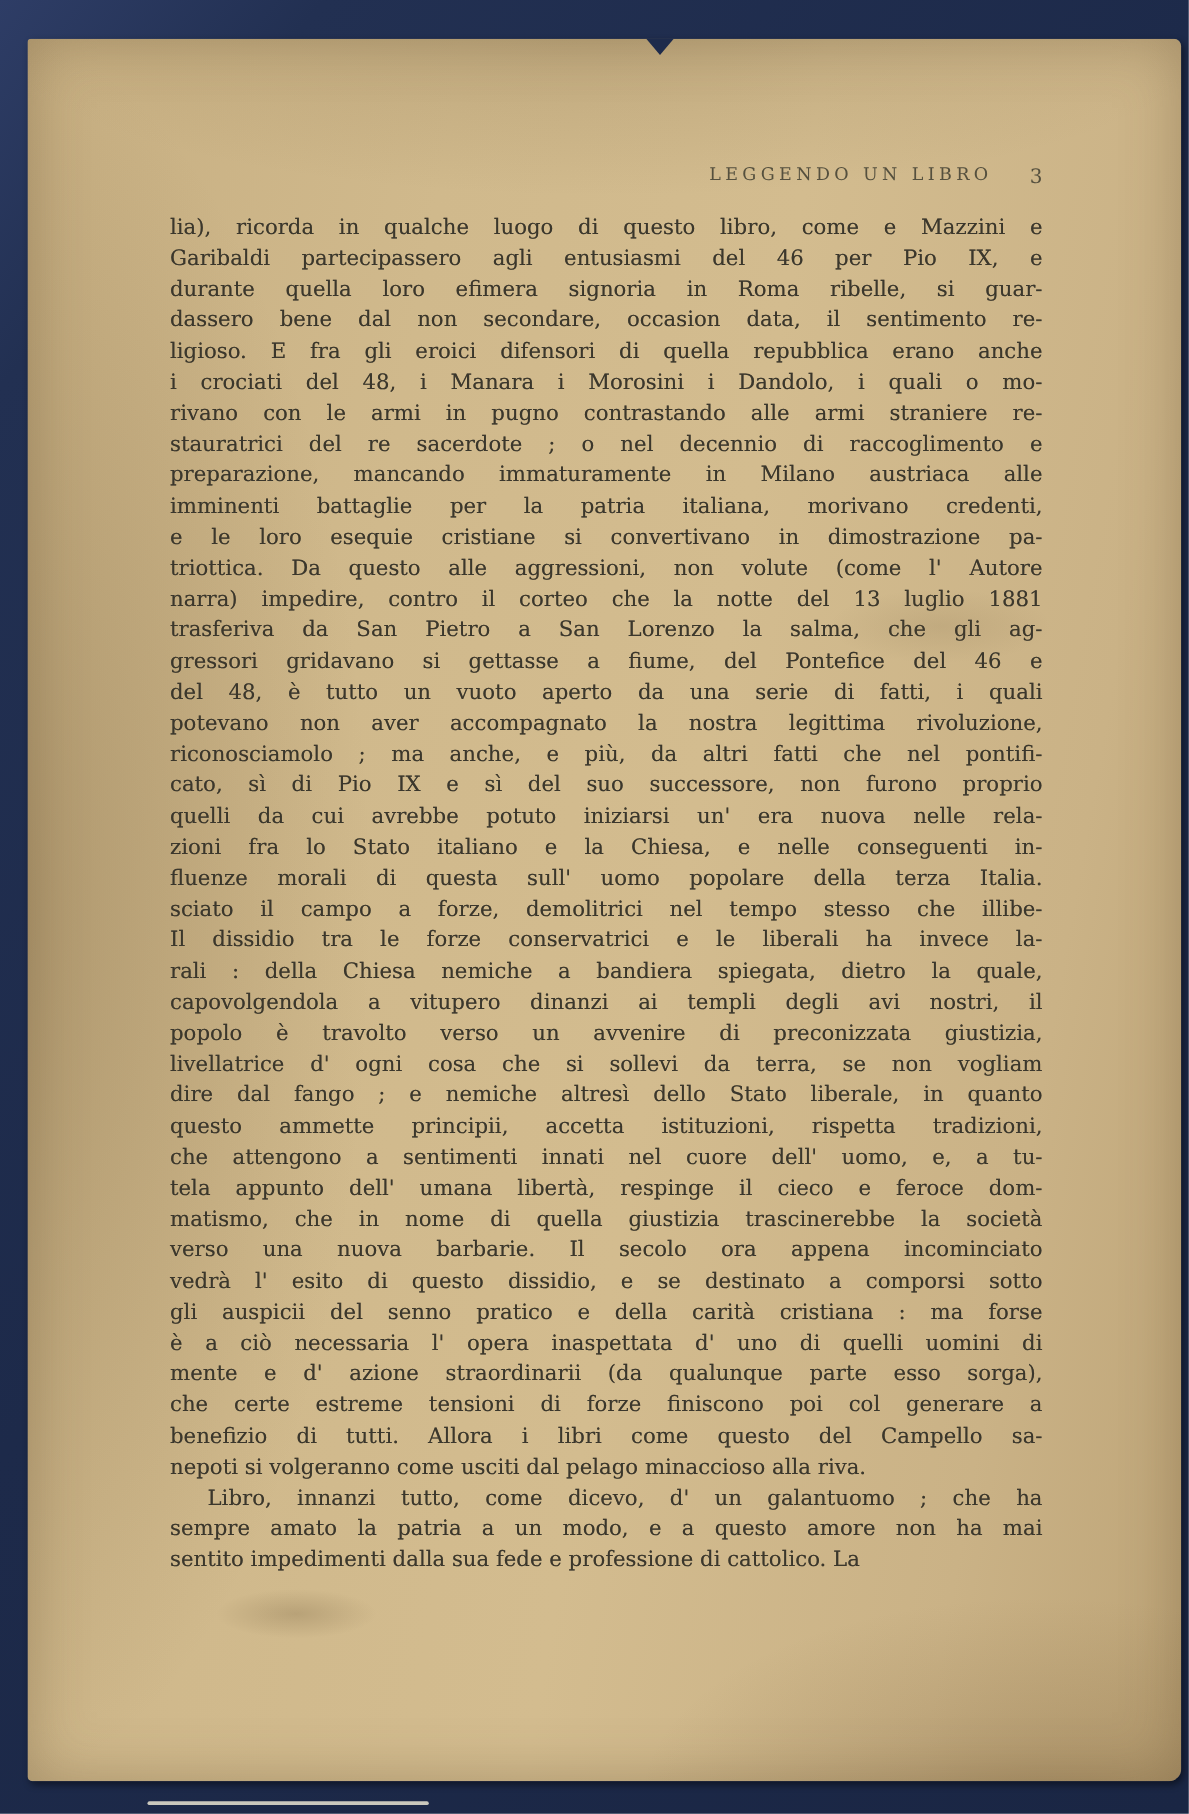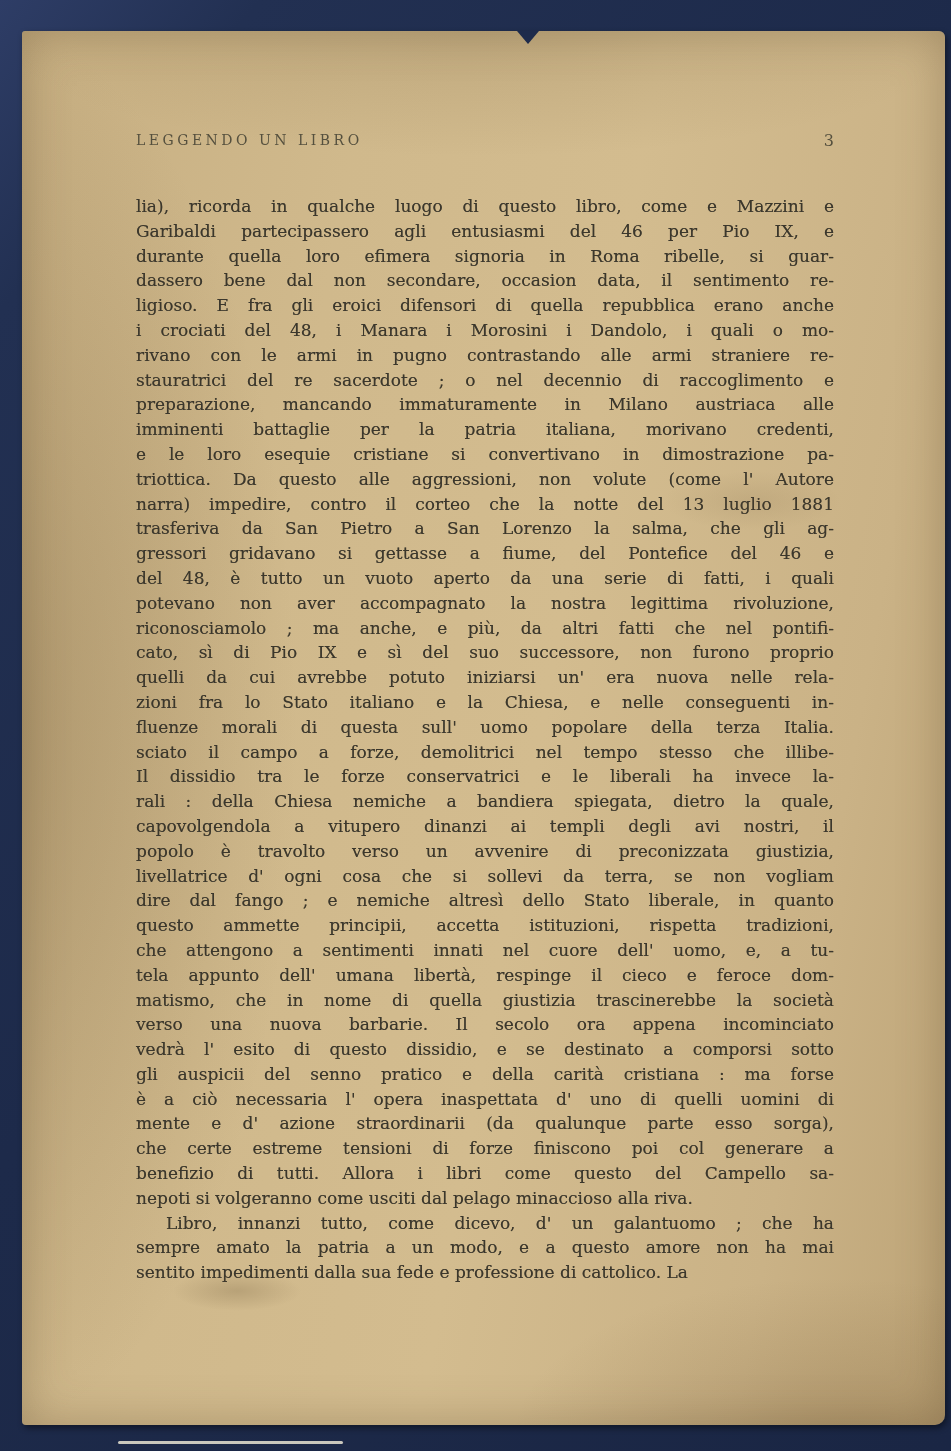--- a/index.html
+++ b/index.html
@@ -47,39 +47,38 @@
 
   .page-header {
     position: absolute;
     left: 114px; top: 101px;
     width: 698px; height: 26px;
     color: #55503e;
   }
   .running-title {
     position: absolute;
     left: 0; right: 40px;
-    text-align: left;
+    text-align: right;
     font-size: 14px;
     letter-spacing: 3.5px;
   }
   .page-number {
     position: absolute;
     right: 0; top: -1px;
     font-size: 16px;
   }
 
   .page-body {
     position: absolute;
     left: 114px; top: 139px;
     width: 698px;
     color: #3b372c;
     font-size: 17px;
     line-height: 24.8px;
     text-shadow: 0 0 0.4px rgba(59,55,44,0.55);
-    margin-top: 24px;
   }
   .line {
     text-align: justify;
     text-align-last: justify;
   }
   .line.last { text-align-last: auto; }
   .paragraph.indent .line:first-child { text-indent: 30px; }
 
   
   .smudge {

